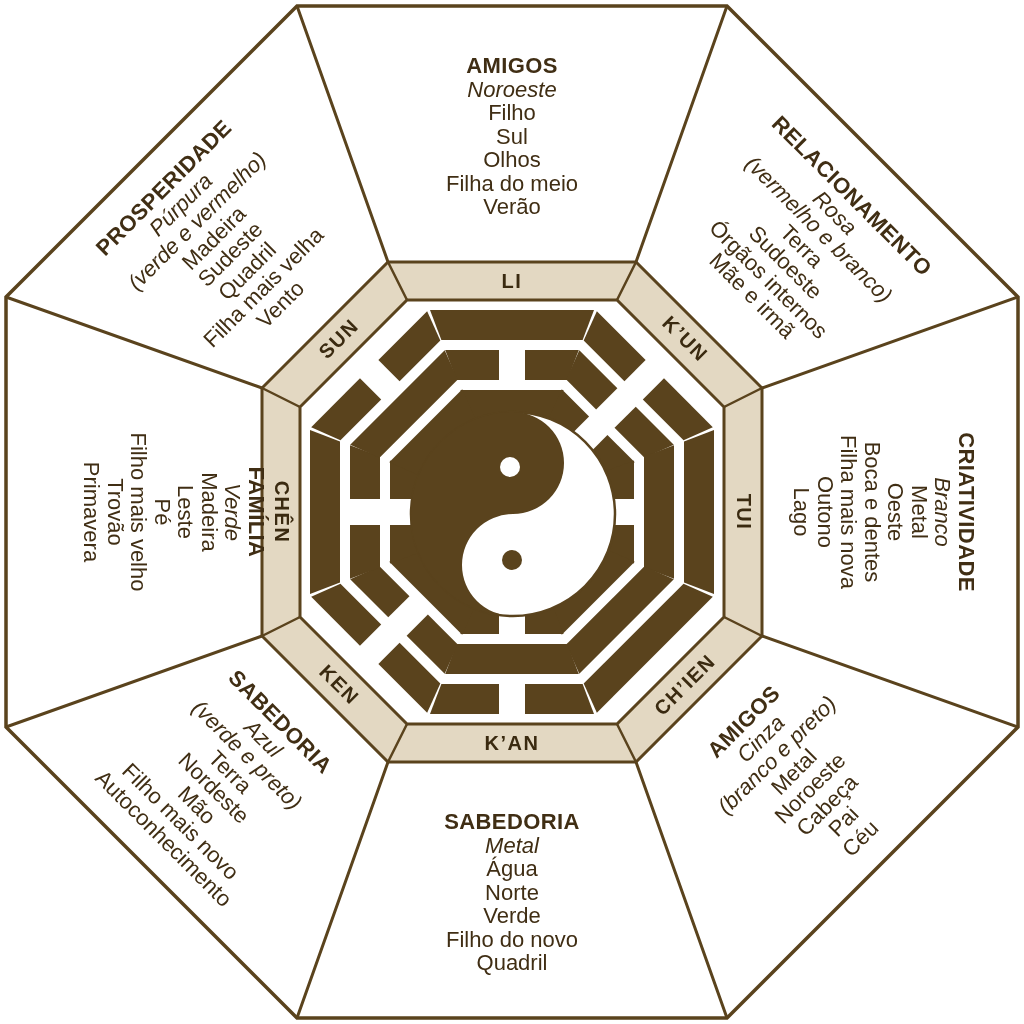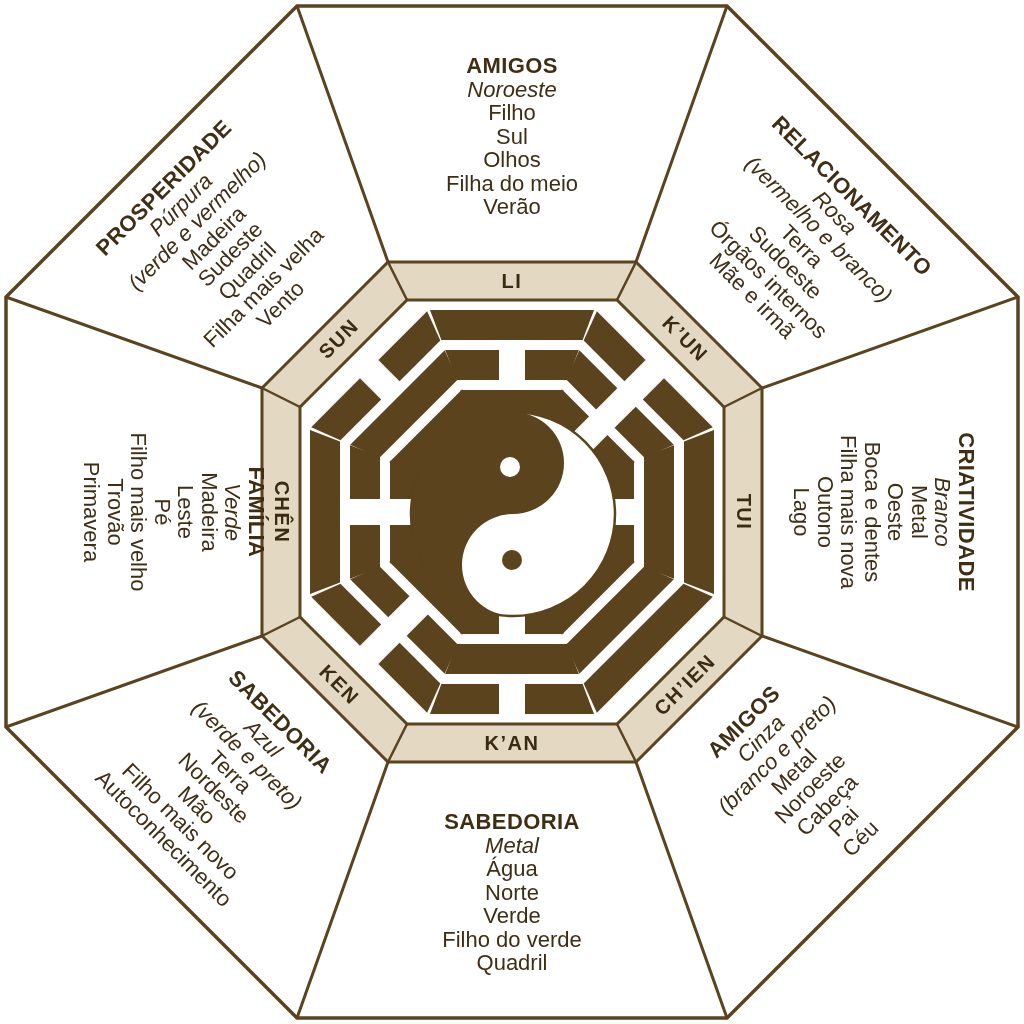--- a/index.html
+++ b/index.html
@@ -142,21 +142,21 @@
     <div>Pai</div>
     <div>Céu</div>
   </div>
 
   <div class="sector" style="left:512px;top:892px;--r:0deg">
     <div class="t">SABEDORIA</div>
     <div class="i">Metal</div>
     <div>Água</div>
     <div>Norte</div>
     <div>Verde</div>
-    <div>Filho do verde</div>
+    <div>Filho do novo</div>
     <div>Quadril</div>
   </div>
 
   <div class="sector" style="left:222px;top:780px;--r:45deg">
     <div class="t">SABEDORIA</div>
     <div class="i">Azul</div>
     <div class="i">(verde e preto)</div>
     <div>Terra</div>
     <div>Nordeste</div>
     <div>Mão</div>

